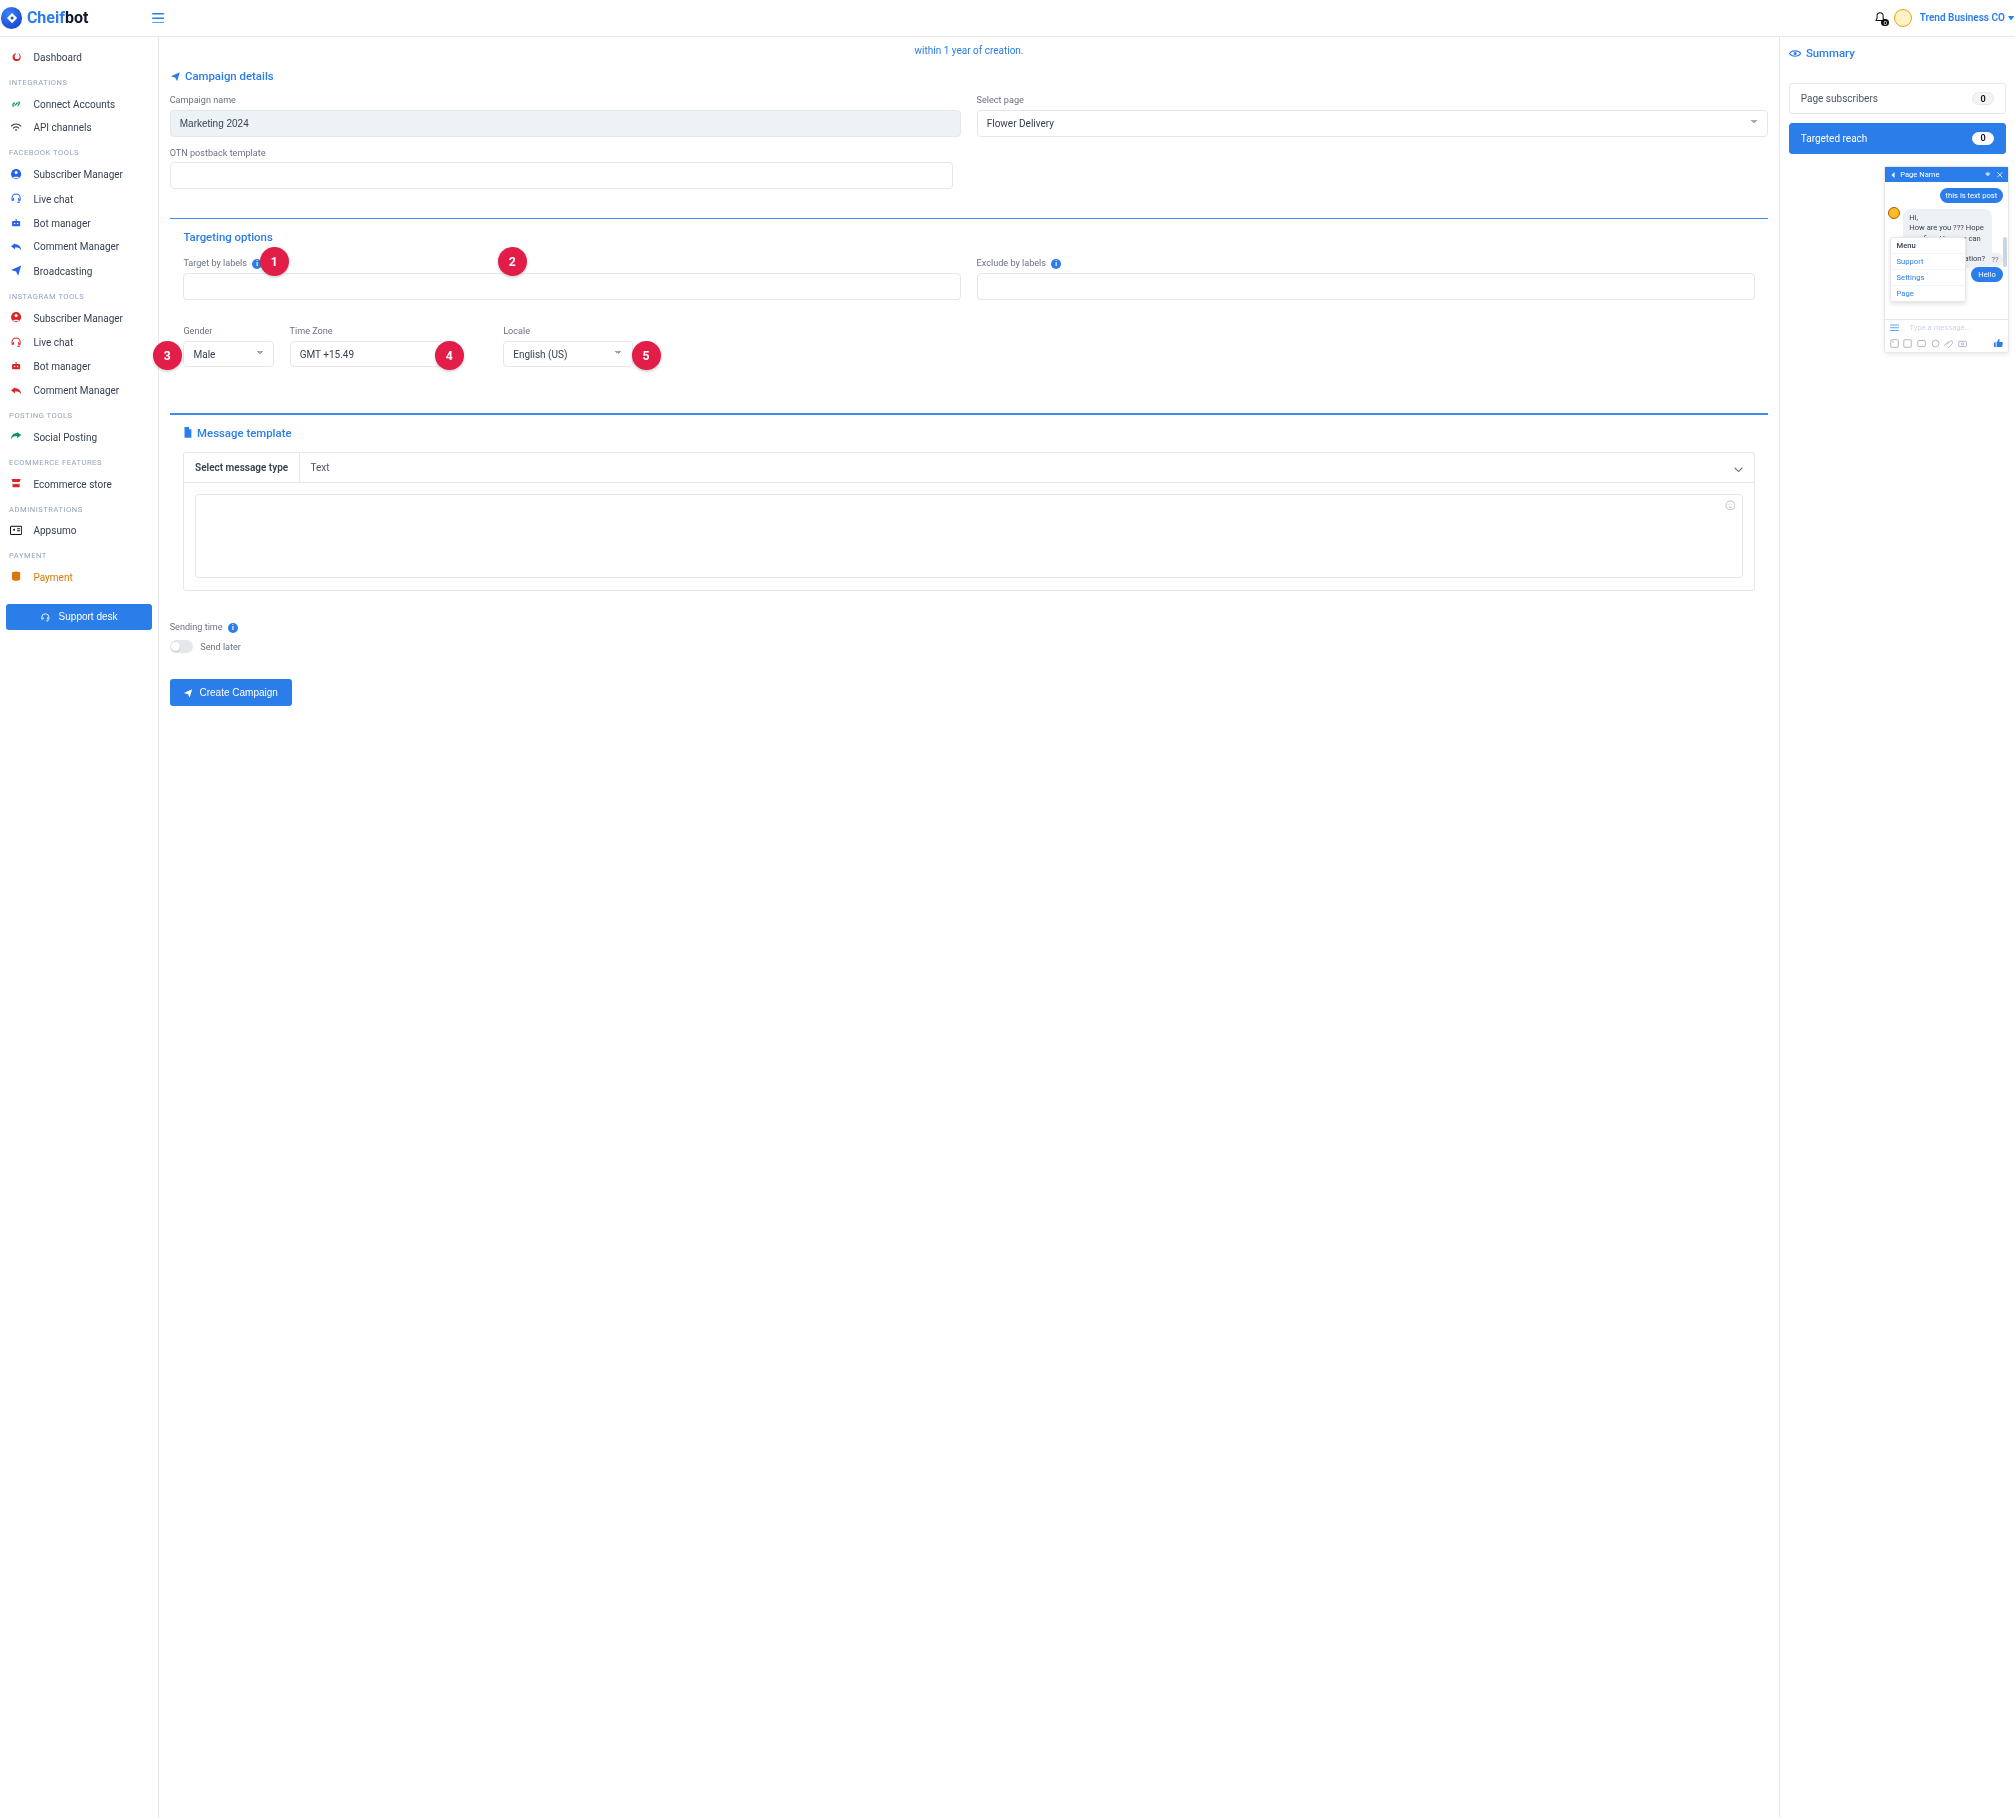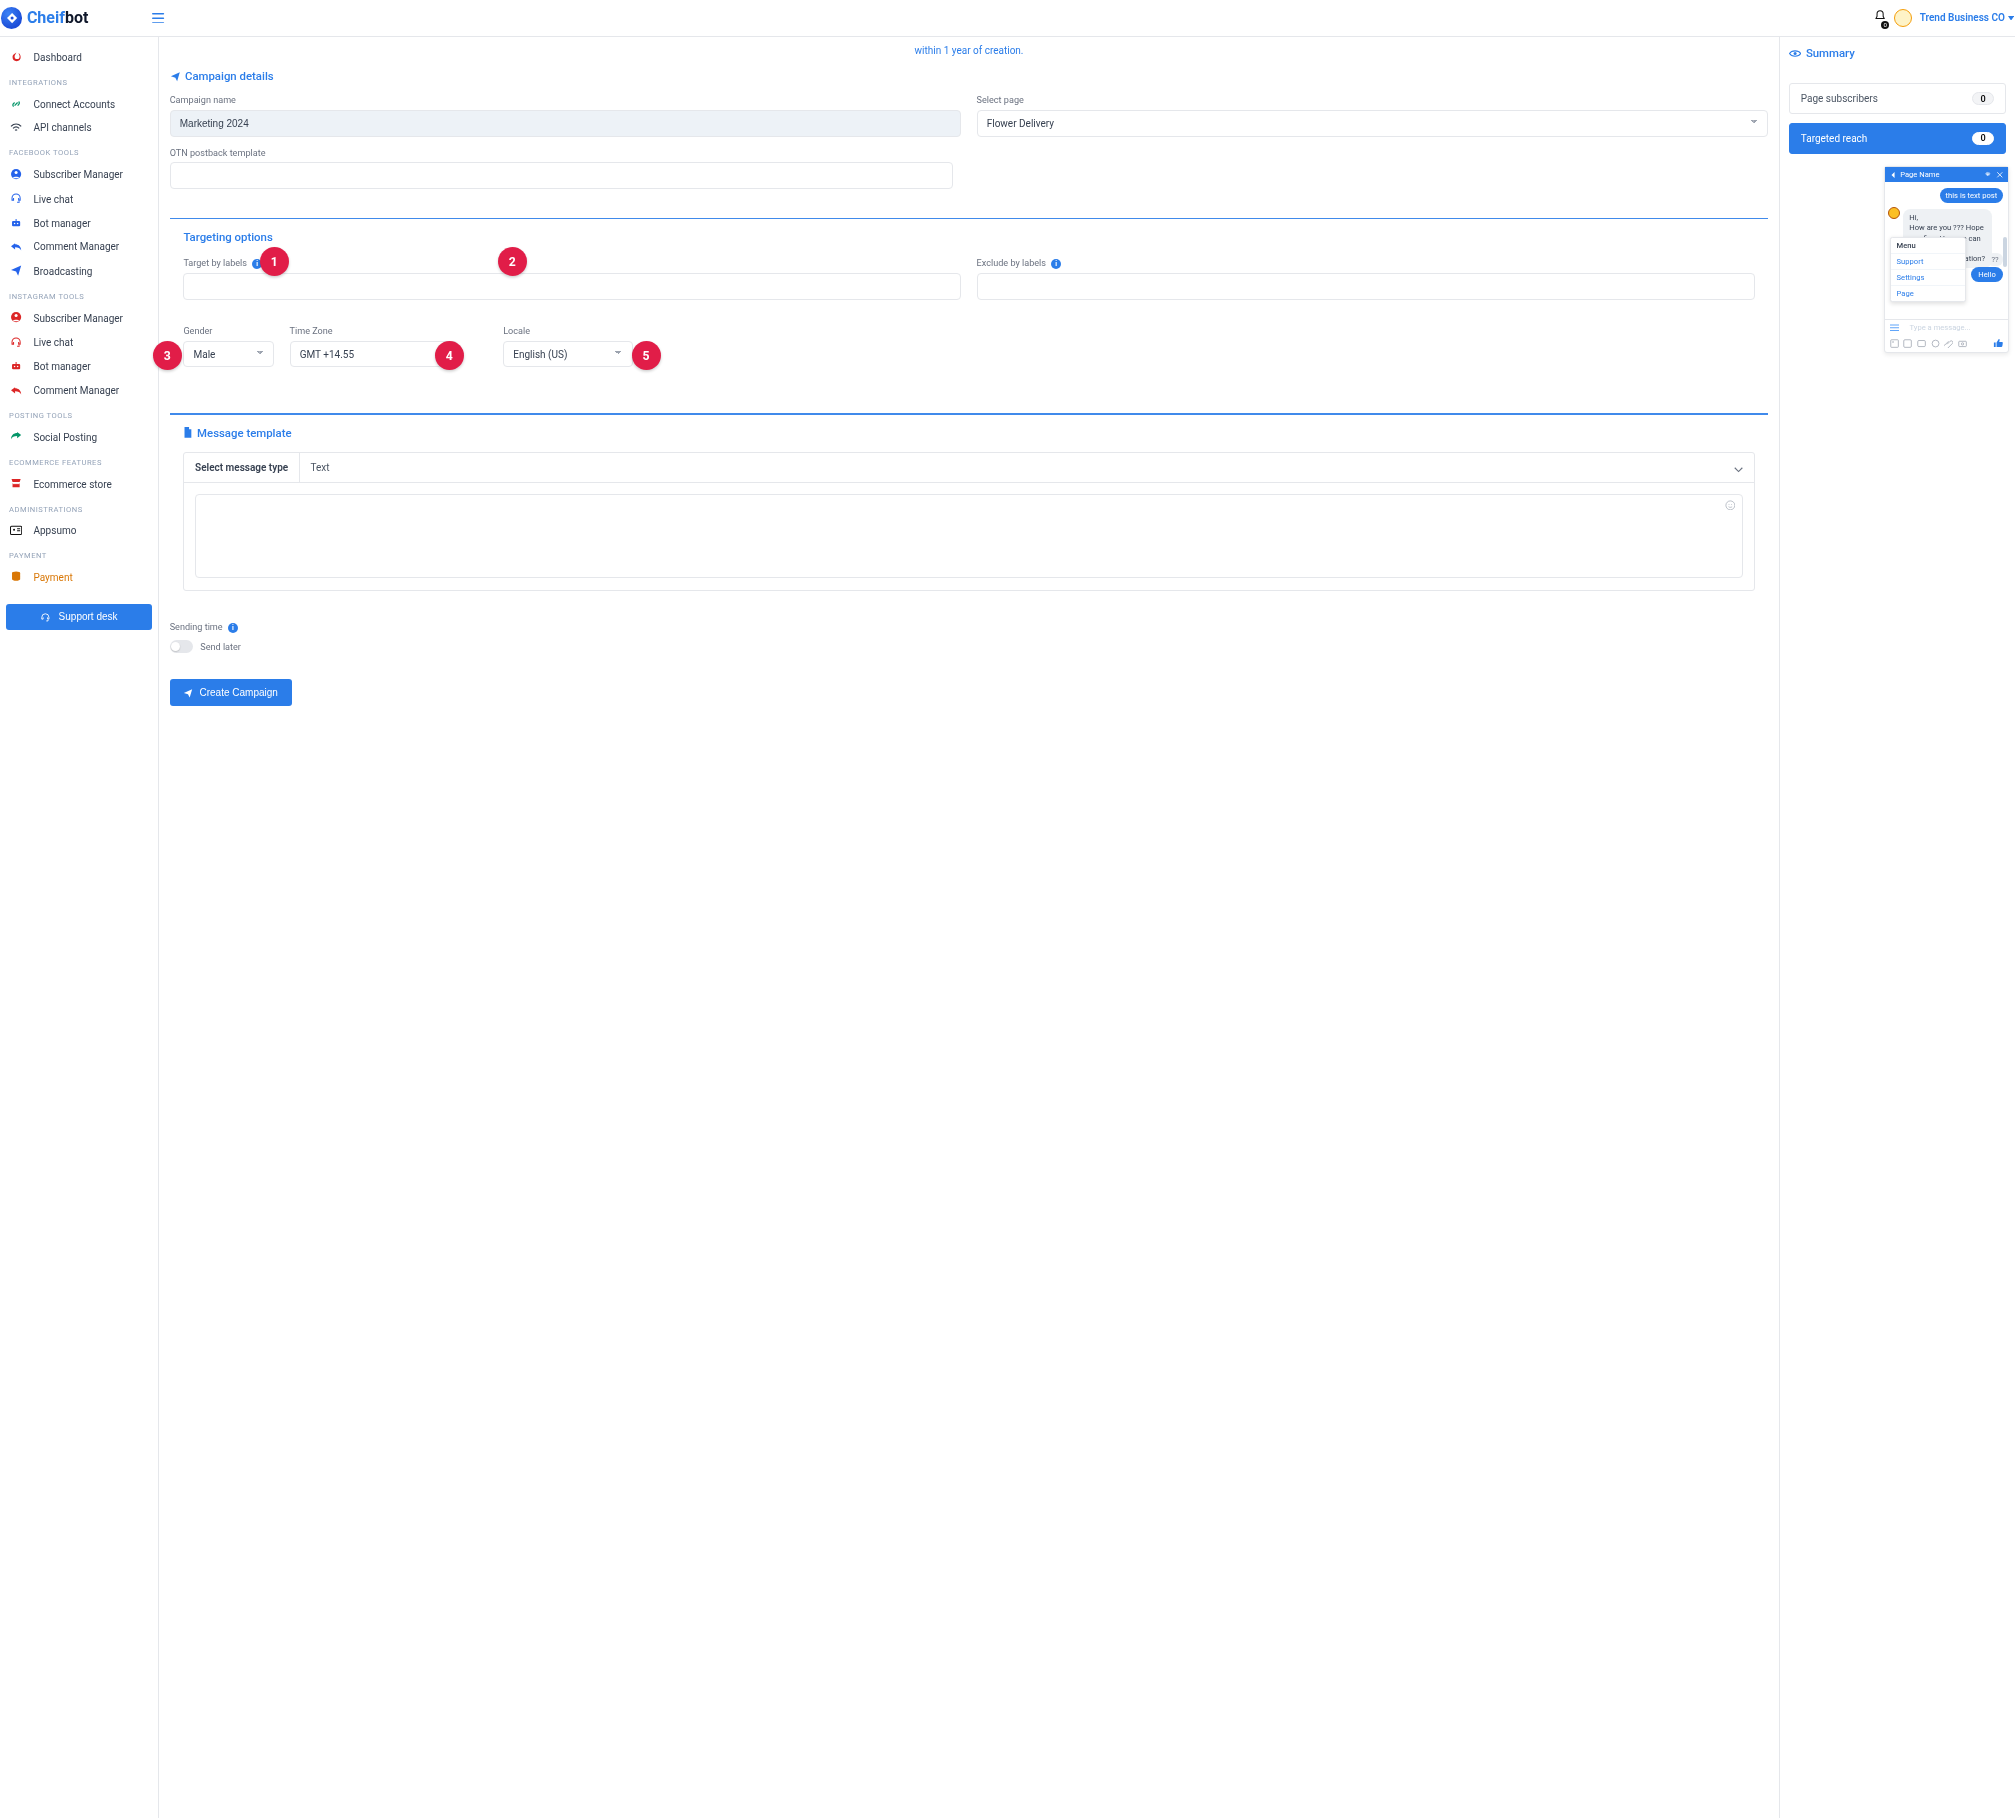--- a/index.html
+++ b/index.html
@@ -28,21 +28,21 @@
     display:flex;align-items:center;
     padding:0 1px;
     position:relative;
   }
   .brand{display:flex;align-items:center;gap:4.6px;font-size:16px;font-weight:700;color:#0f172a}
   .brand .c1{color:var(--blue)}
   .brand .c2{color:#0f172a}
   .diamond{width:21.3px;height:21.3px;border-radius:50%;background:radial-gradient(circle at 35% 30%,#3b82f6,#1d4ed8 70%);display:flex;align-items:center;justify-content:center}
   .diamond svg{display:block}
   .ham{margin-left:64px;color:var(--blue);cursor:pointer}
-  .topbar-right{margin-left:auto;display:flex;gap:7.6px}
+  .topbar-right{margin-left:auto;display:flex;align-items:center;gap:7.6px}
   .bell{position:relative;cursor:pointer;color:#111}
   .bell .badge{position:absolute;right:-3px;bottom:-1.5px;background:#111;color:#fff;border-radius:6.1px;font-size:6.1px;padding:0 2.3px;line-height:7.6px}
   .avatar-c{width:18.3px;height:18.3px;border-radius:50%;background:#fef3c7;border:0.8px solid #f59e0b;display:inline-block}
   .acct{color:var(--blue);font-weight:600;cursor:pointer;display:flex;align-items:center;gap:3px}
   
   .shell{display:flex;min-height:calc(100% - 37px)}
   .sidebar{width:var(--side-w);border-right:0.8px solid var(--border);padding:7.6px 3px 15.2px}
   .section-label{font-size:7.6px;letter-spacing:0.5px;color:#94a3b8;padding:9.1px 6.1px 4.6px;text-transform:uppercase}
   .nav-item{display:flex;align-items:flex-end;gap:10.7px;padding:6.1px 6.1px;cursor:pointer;color:#374151;border-radius:4.6px}
   .nav-item .ic{width:13.7px;display:flex;justify-content:center;color:#0f766e}
@@ -392,21 +392,21 @@
 
         <div class="three" style="padding:0 13.7px">
           <div class="circ" style="left:-17px;top:15.2px">3</div>
           <div class="tcol-s">
             <label class="fl">Gender</label>
             <div class="select"><span>Male</span></div>
           </div>
           <div class="tcol-m" style="position:relative">
             <div class="circ" style="right:-6.1px;top:15.2px">4</div>
             <label class="fl">Time Zone</label>
-            <div class="select"><span>GMT +14.55</span></div>
+            <div class="select"><span>GMT +15.49</span></div>
           </div>
           <div style="flex:0 0 15.2px"></div>
           <div class="tcol-l" style="position:relative">
             <div class="circ" style="right:-27.4px;top:15.2px">5</div>
             <label class="fl">Locale</label>
             <div class="select"><span>English (US)</span></div>
           </div>
         </div>
       </div>
 

